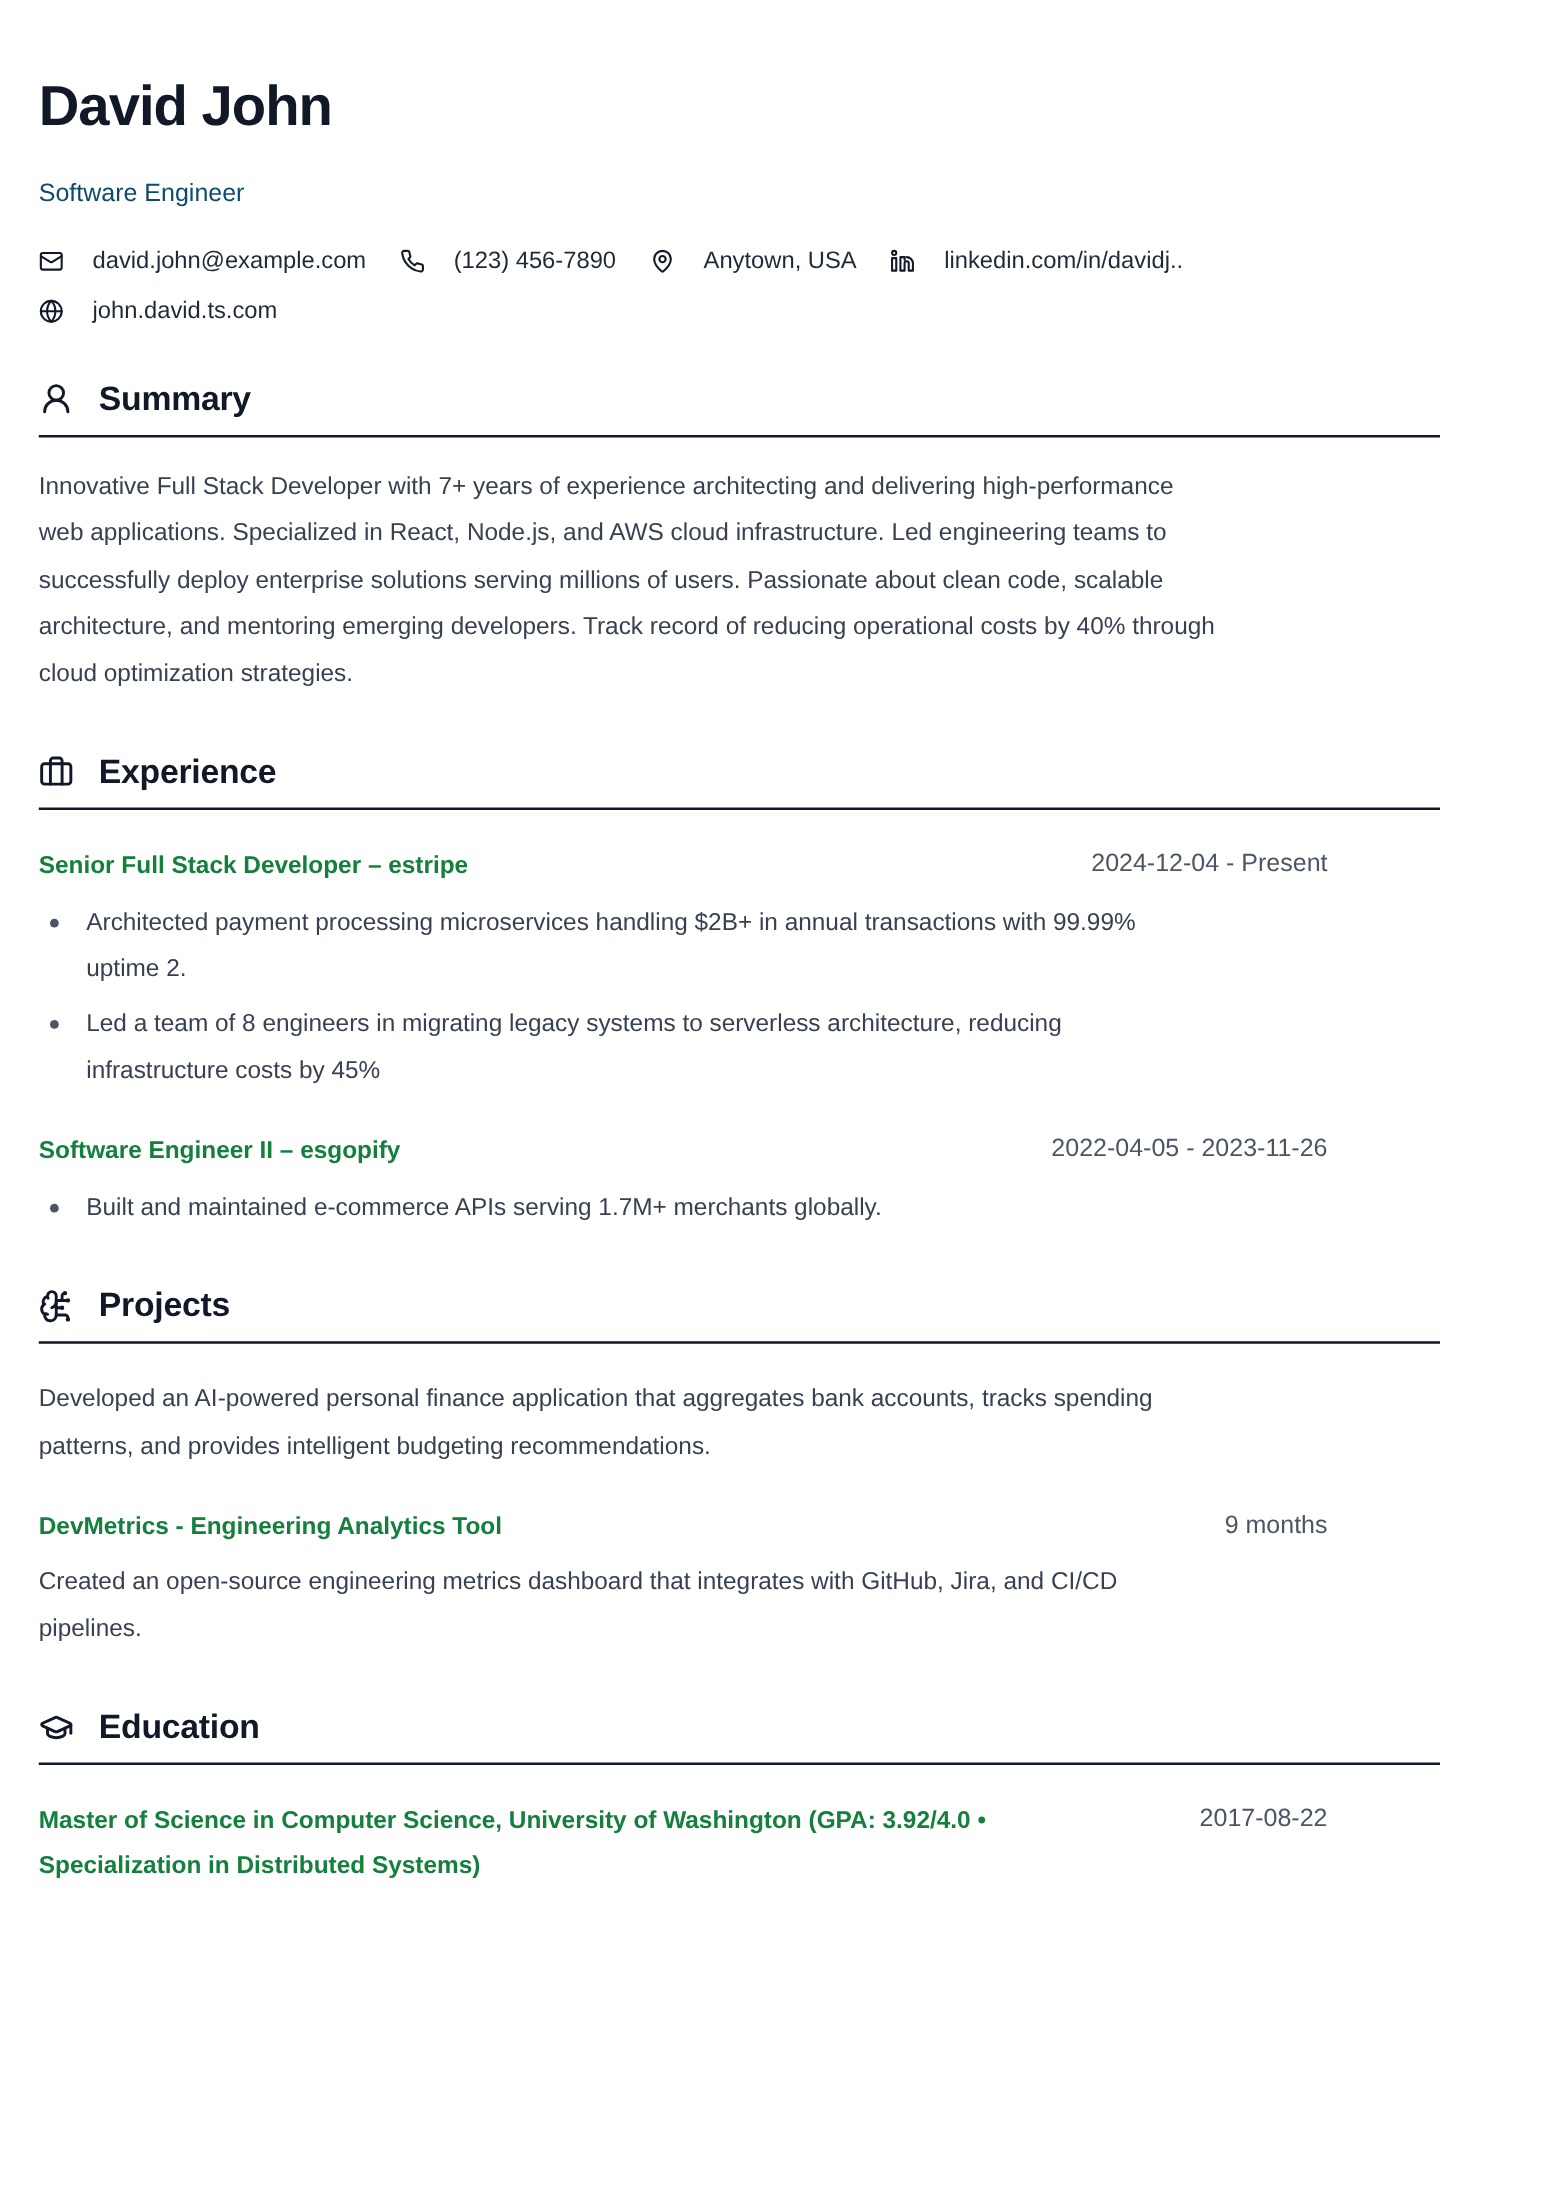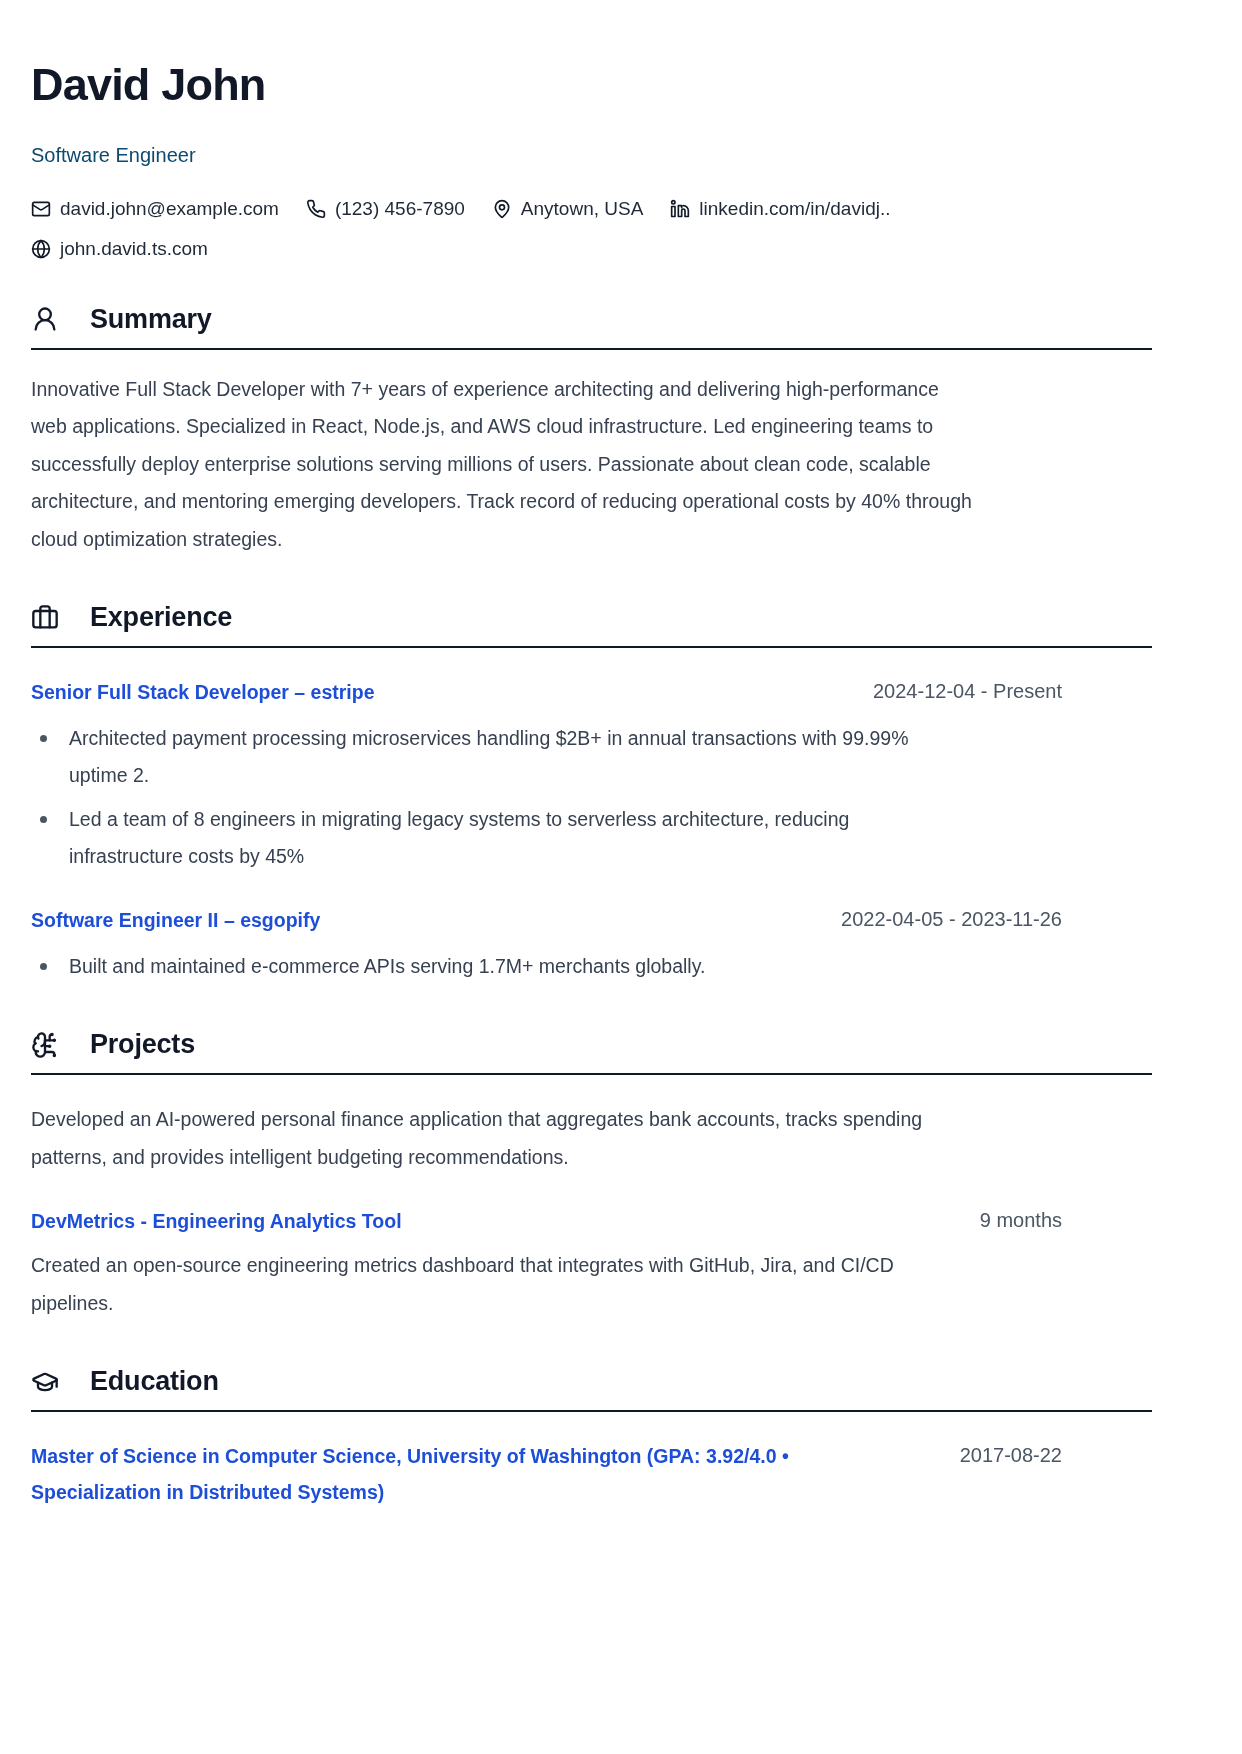--- a/index.html
+++ b/index.html
@@ -30,26 +30,26 @@
     margin-top: 31px;
     display: flex;
     flex-wrap: wrap;
     column-gap: 27px;
     row-gap: 18px;
     align-items: center;
     max-width: 1000px;
     font-size: 19px;
     color: #1f2937;
   }
-  .contact-item { display: flex; align-items: center; gap: 9px; }
+  .contact-item { display: flex; align-items: center; gap: 23px; }
   .contact-item svg { width: 20px; height: 20px; color: #111827; flex: 0 0 auto; }
 
   
   .section { margin-top: 44px; }
-  .sec-head { display: flex; align-items: center; gap: 31px; color: #111827; }
+  .sec-head { display: flex; align-items: center; gap: 20px; color: #111827; }
   .sec-head svg { width: 28px; height: 28px; flex: 0 0 auto; }
   .sec-title { font-size: 27px; font-weight: 700; letter-spacing: -0.2px; }
   .rule { margin-top: 13px; width: 1121px; border-bottom: 2.5px solid #111827; }
 
   .summary-text {
     margin-top: 21px;
     max-width: 1012px;
     font-size: 19.5px;
     line-height: 37.5px;
     color: #374151;
@@ -59,21 +59,21 @@
   .entry + .entry { margin-top: 27px; }
   .entry-head {
     display: flex;
     justify-content: space-between;
     align-items: flex-start;
     width: 1031px;
   }
   .entry-title {
     font-size: 19.5px;
     font-weight: 700;
-    color: #1d4ed8;
+    color: #15803d;
     line-height: 36px;
     max-width: 770px;
   }
   .entry-date {
     font-size: 20px;
     color: #4b5563;
     line-height: 34px;
     white-space: nowrap;
   }
 

